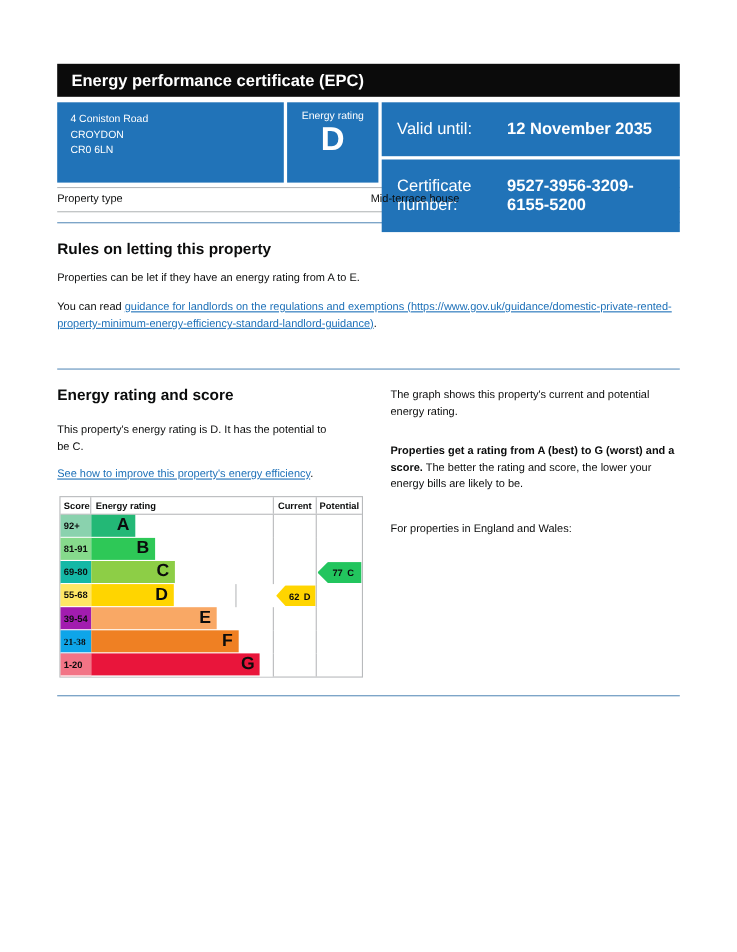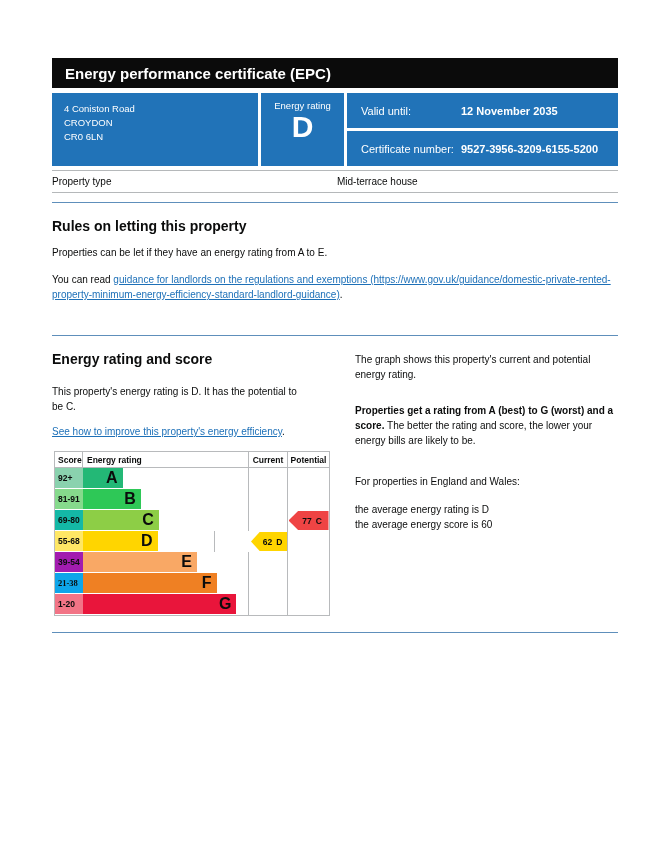--- a/index.html
+++ b/index.html
@@ -21,21 +21,21 @@
   }
 
   
   .cert-header { display:flex; gap:3px; margin-top:5px; height:73px; }
   .blue { background:#2173b8; color:#ffffff; }
   .addr-box { width:206px; padding:9px 12px; font-size:9.5px; line-height:1.45; }
   .rating-box { width:83px; text-align:center; padding-top:7px; }
   .rating-box .lbl { font-size:9.5px; }
   .rating-box .big { font-size:30px; font-weight:bold; line-height:1.05; }
   .validity { flex:1; display:flex; flex-direction:column; gap:3px; }
-  .validity .vrow { flex:1; display:flex; align-items:center; padding:4px 14px; font-size:11px; }
+  .validity .vrow { flex:1; display:flex; align-items:flex-start; padding:16px 14px; font-size:15px; }
   .validity .vlbl { flex:0 0 100px; }
   .validity .vval { font-weight:bold; }
 
   
   .facts { margin-top:4px; border-top:1px solid #b5b8ba; }
   .fact-row { display:flex; align-items:center; height:22px; border-bottom:1px solid #b5b8ba; font-size:10px; }
   .fact-label { flex:0 0 285px; }
 
   hr.blue-rule { border:none; border-top:1px solid #5e8fbb; }
   .rule-1 { margin-top:9px; }
@@ -162,21 +162,21 @@
               <div class="ind-cell cur-cell"></div>
               <div class="ind-cell pot-cell"></div>
             </div>
             <div class="band-row">
               <div class="score-cell" style="background: #14b8a6;">69-80</div>
               <div class="bar-cell">
                 <div class="bar" style="background: rgb(141, 206, 70); width: 46%;">C</div>
               </div>
               <div class="ind-cell cur-cell"></div>
               <div class="ind-cell pot-cell">
-                <div class="arrow" style="background: #ef4444;">
+                <div class="arrow" style="background: #22c55e;">
                   <span>77</span>
                   <span>C</span>
                 </div>
               </div>
             </div>
             <div class="band-row">
               <div class="score-cell" style="background: rgb(255, 231, 101);">55-68</div>
               <div class="bar-cell">
                 <div class="bar" style="background: rgb(255, 213, 0); width: 57%;">D</div>
               </div>
@@ -213,22 +213,18 @@
               <div class="ind-cell pot-cell"></div>
             </div>
           </div>
       </div>
     </div>
 
     <div class="col-right">
       <p class="body">The graph shows this property's current and potential energy rating.</p>
       <p class="body p2"><b>Properties get a rating from A (best) to G (worst) and a score.</b><span> The better the rating and score, the lower your energy bills are likely to be.</span></p>
       <p class="body p3">For properties in England and Wales:</p>
-      <p class="body p4">
-        <span>the average energy rating is D</span><br>
-        <span>the average energy score is 60</span>
-      </p>
     </div>
   </div>
 
   <hr class="blue-rule rule-3">
 
 </div>
 
 </body></html>

